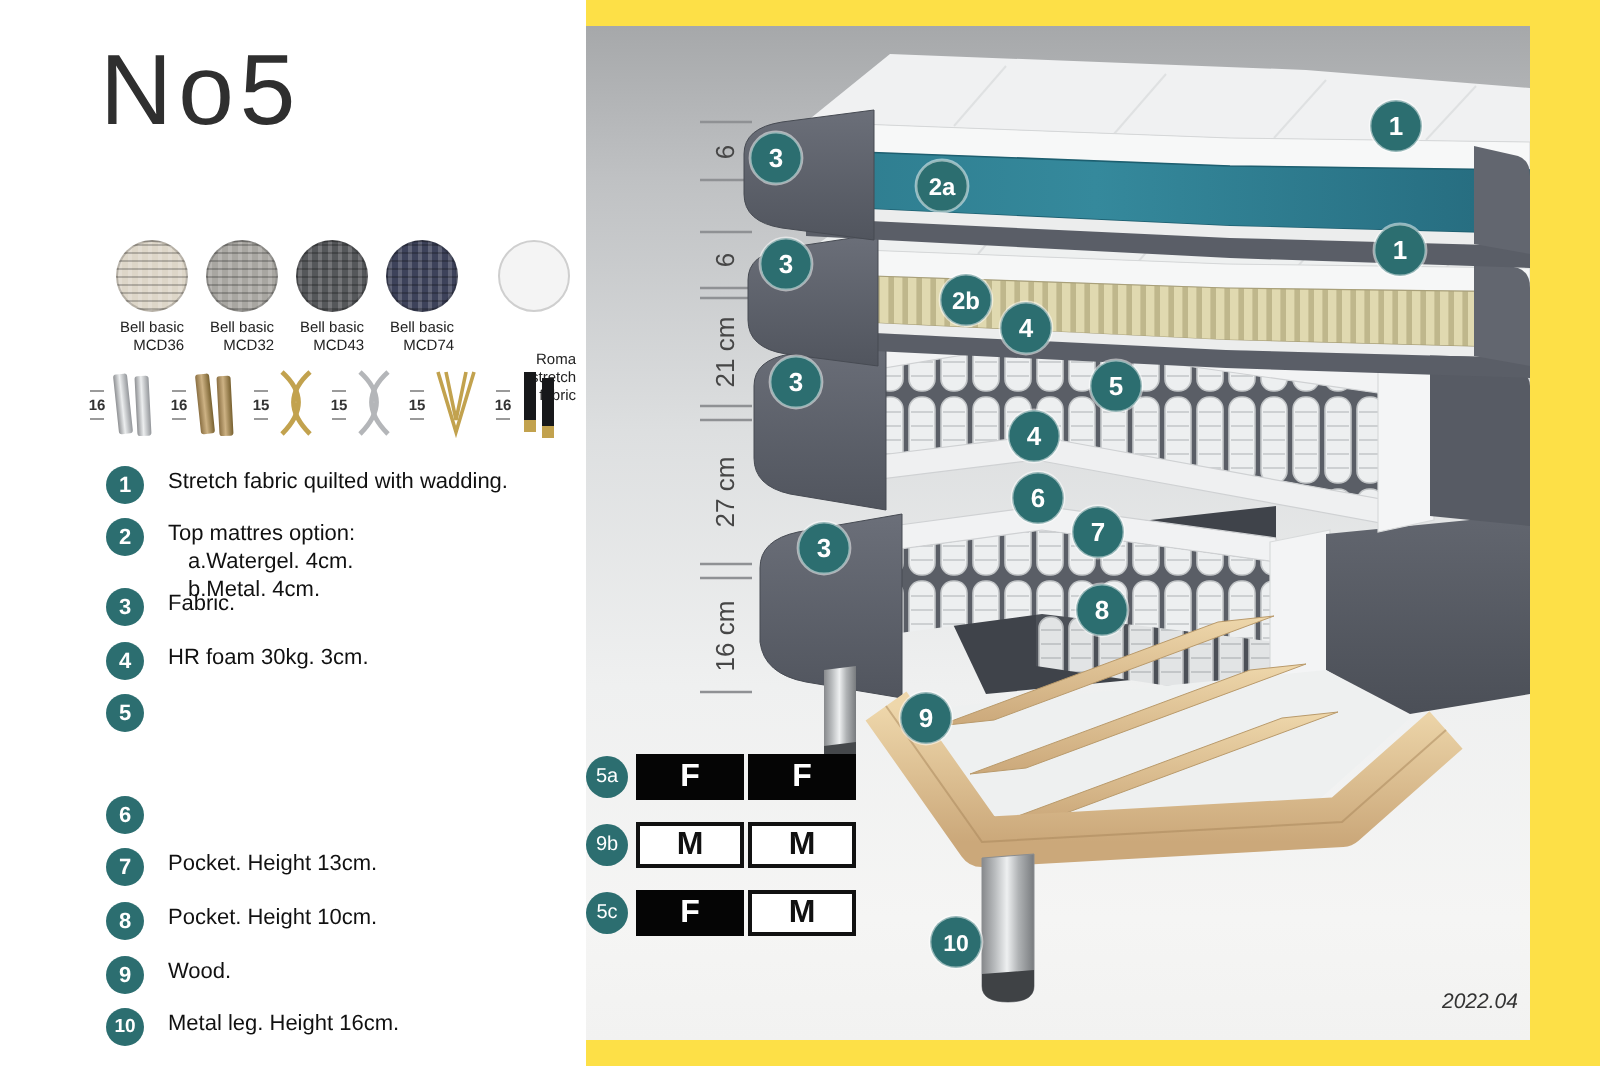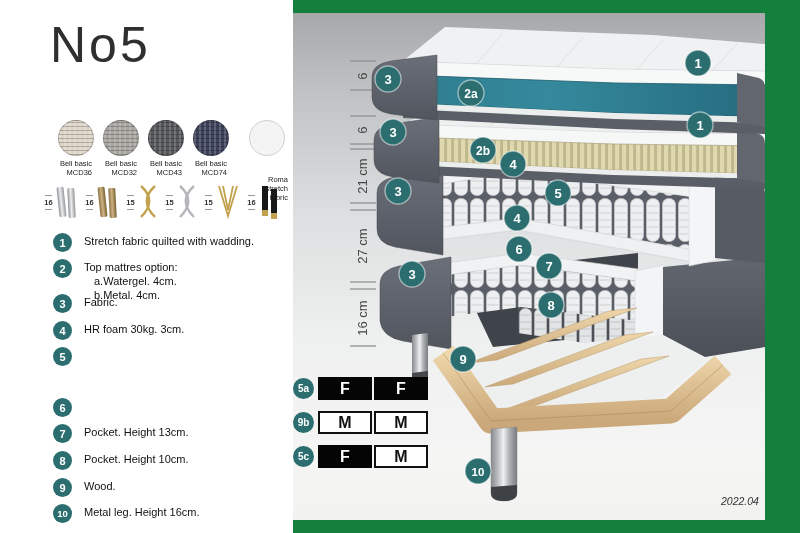--- a/index.html
+++ b/index.html
@@ -1,16 +1,16 @@
 <!DOCTYPE html>
 <html><head>
 <meta charset="utf-8">
 <style>
   html,body{margin:0;padding:0;background:#ffffff;font-family:"Liberation Sans",sans-serif;}
-  .stage{position:relative;width:800px;height:533px;background:#15803d;overflow:hidden;}
+  .stage{position:relative;width:800px;height:533px;background:#fde047;overflow:hidden;}
 
   
   .left-col{position:absolute;left:0;top:0;width:293px;height:533px;background:#fff;}
   .title{position:absolute;left:50px;top:16px;font-size:50px;font-weight:300;letter-spacing:3px;color:#2f2f2f;}
   .subtitle{position:absolute;left:53px;top:77px;font-size:20px;font-weight:300;letter-spacing:1px;color:#4a4a4a;}
 
   .swatches{position:absolute;left:55px;top:120px;display:flex;gap:3px;}
   .swatch-item{width:42px;display:flex;flex-direction:column;align-items:center;}
   .swatch-item.roma{margin-left:11px;gap:16px;}
   .swatch{width:34px;height:34px;border-radius:50%;border:1px solid rgba(0,0,0,.18);
@@ -36,21 +36,21 @@
   .li-badge.small{font-size:9.5px;}
   .li-text{font-size:11px;line-height:14px;color:#111;}
   .li-sub{margin-left:10px;}
 
   
   .illus-panel{position:absolute;left:293px;top:13px;width:472px;height:507px;
     background:linear-gradient(180deg,#a6a8aa 0%,#bfc1c3 15%,#dddfe0 40%,#eff0f0 65%,#f5f5f4 88%,#f2f2f1 100%);}
   .illus-panel svg{position:absolute;left:0;top:0;}
 
   .firm-row{position:absolute;left:0;display:flex;align-items:center;height:23px;}
-  .firm-badge{width:21px;height:21px;border-radius:50%;background:#2c6e70;color:#fff;font-size:10px;font-weight:bold;
+  .firm-badge{width:21px;height:21px;border-radius:50%;background:#2c6e70;color:#fff;font-size:10px;font-weight:normal;
     display:flex;align-items:center;justify-content:center;margin-right:4px;}
   .firm-cells{display:flex;gap:2px;}
   .firm-cell{width:54px;height:23px;display:flex;align-items:center;justify-content:center;
     font-size:16px;font-weight:bold;box-sizing:border-box;}
   .firm-cell.dark{background:#050505;color:#fff;}
   .firm-cell.light{background:#fff;color:#111;border:2px solid #111;}
 
   .version{position:absolute;left:428px;top:482px;font-size:10.5px;color:#333;font-style:italic;}
 </style>
 </head>

